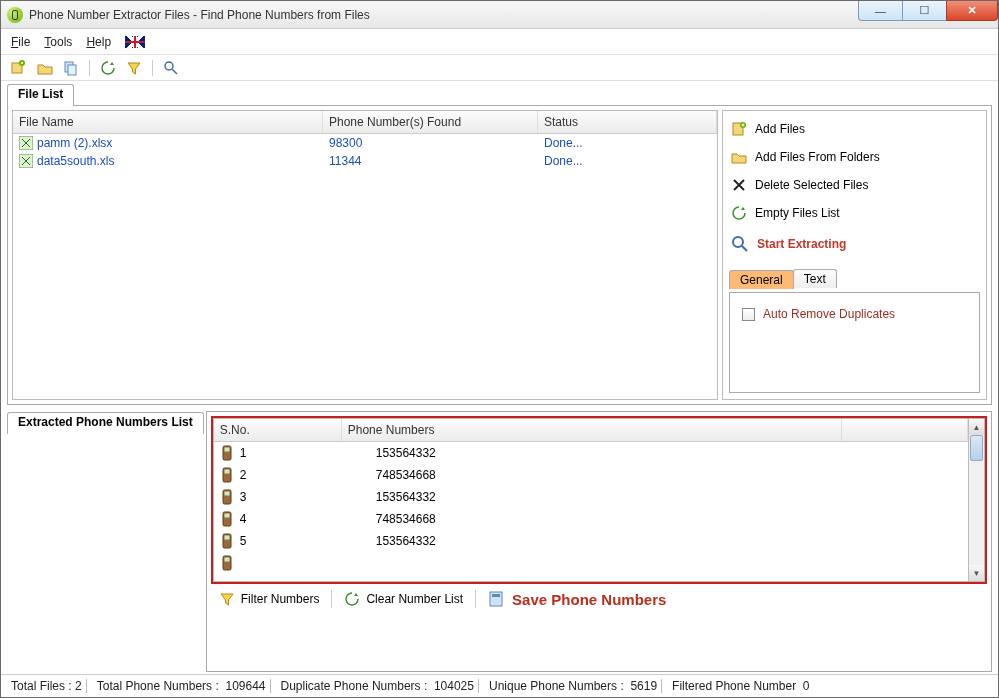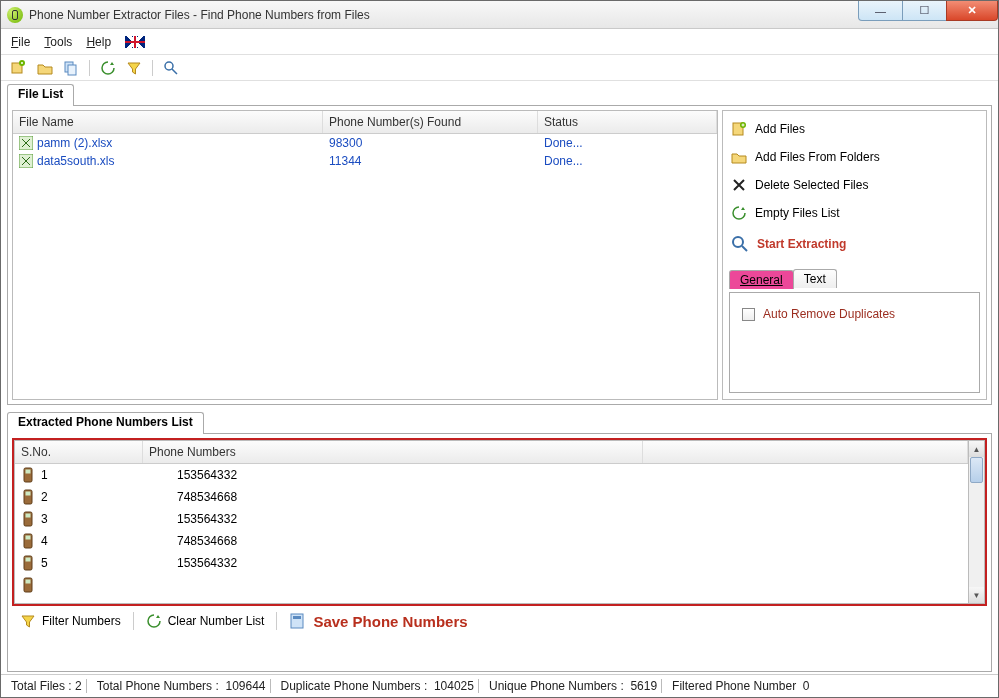--- a/index.html
+++ b/index.html
@@ -42,25 +42,25 @@
 .tblhead .th { padding:4px 6px; border-right:1px solid #ddd; color:#333; }
 .files-rows { flex:1; overflow:auto; }
 .frow { display:flex; padding:2px 6px; color:#1a4cc0; }
 .frow .cell { display:flex; align-items:center; gap:4px; }
 .fileicon { width:14px; height:14px; }
 .sidebar { width:265px; border:1px solid #bbb; padding:6px; display:flex; flex-direction:column; gap:4px; height:290px; }
 .sbitem { display:flex; align-items:center; gap:8px; padding:4px 2px; }
 .sbitem.big { font-size:17px; color:#c0392b; font-weight:bold; padding:6px 2px; }
 .subtabs { display:flex; margin-top:6px; }
 .subtab { padding:2px 10px; border:1px solid #aaa; border-bottom:none; background:linear-gradient(#fdfdfd,#eee); border-top-left-radius:3px; border-top-right-radius:3px; margin-right:-1px; }
-.subtab.active { background:#ec4899; position:relative; top:1px;text-decoration:underline; }
+.subtab.active { background:#fdba74; position:relative; top:1px; }
 .subpanel { border:1px solid #aaa; padding:10px; flex:1; }
 .chk { display:flex; align-items:center; gap:8px; color:#9b2d1f; padding:4px 2px; }
 .chkbox { width:13px; height:13px; border:1px solid #888; background:linear-gradient(#fff,#eee); }
-.lower { margin-top:6px; display:flex; flex-direction:column; flex:1; }
+.lower { margin-top:6px; display:flex; flex-direction:row; flex:1; }
 .redframe { border:2px solid #c32020; display:flex; }
 .numtable { flex:1; border:1px solid #bbb; border-right:none; display:flex; flex-direction:column; }
 .numrows { flex:1; overflow:hidden; }
 .nrow { display:flex; align-items:center; padding:3px 6px; gap:6px; }
 .phoneicon { width:14px; height:16px; }
 .scroll { width:17px; background:#eee; border:1px solid #bbb; display:flex; flex-direction:column; }
 .scroll .arr { height:16px; background:linear-gradient(#f7f7f7,#ddd); display:flex; align-items:center; justify-content:center; font-size:8px; color:#555;}
 .scroll .track{flex:1; background:#f0f0f0; position:relative;}
 .scroll .thumb{position:absolute; top:0; left:1px; right:1px; height:26px; background:linear-gradient(#dce8f6,#b6cfea); border:1px solid #8fa9c6; border-radius:2px;}
 .bottombar { display:flex; align-items:center; gap:6px; padding:4px 2px; }

